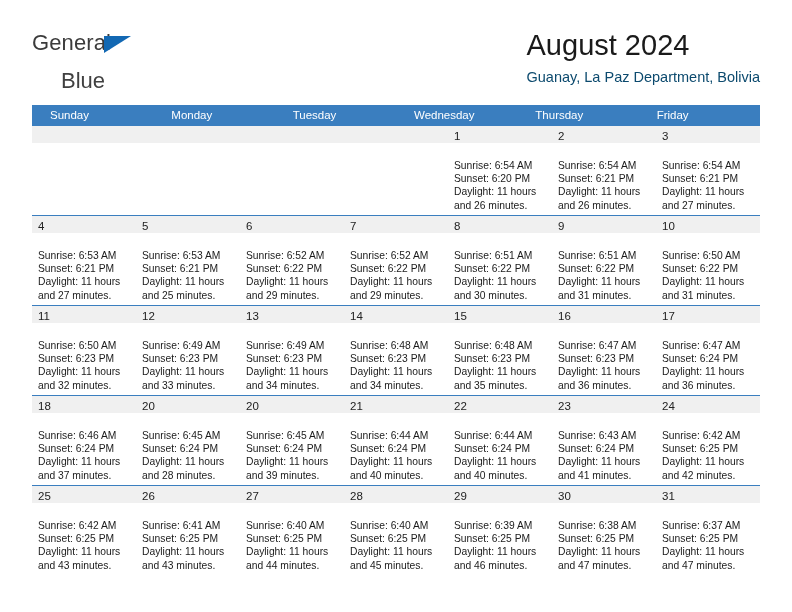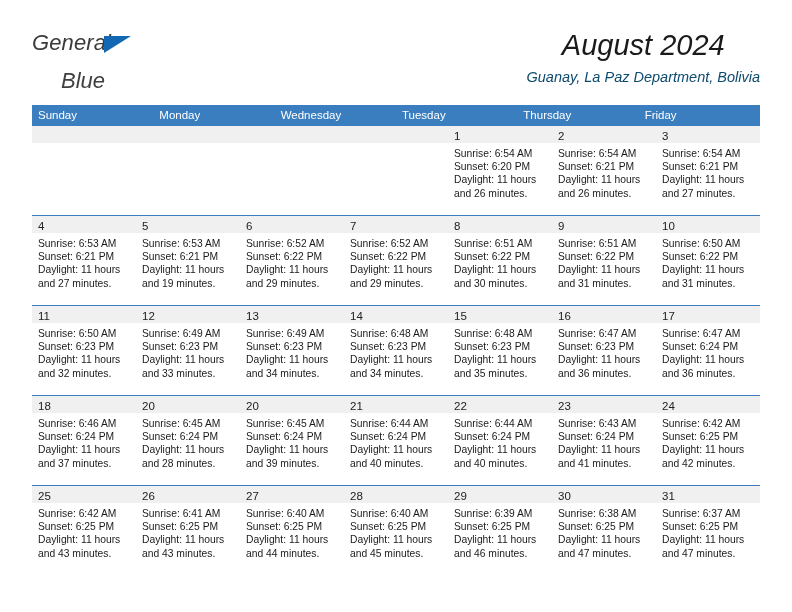--- a/index.html
+++ b/index.html
@@ -22,21 +22,20 @@
     box-sizing: border-box;
   }
 
   
   .header {
     position: absolute;
     left: 32px;
     top: 28px;
     right: 32px;
     height: 64px;
-    font-style: italic;
   }
 
   .logo {
     position: absolute;
     left: 0;
     top: 0;
     width: 210px;
     height: 58px;
   }
   .logo-general {
@@ -63,21 +62,21 @@
     top: 40px;
     font-size: 22px;
     color: #404040;
     font-weight: 400;
   }
 
   .title-wrap {
     position: absolute;
     right: 0;
     top: 0;
-    text-align: center;
+    text-align: left;
   }
   .month-title {
     font-size: 29px;
     color: #1a1a1a;
     font-weight: 400;
     line-height: 34px;
     white-space: nowrap;
   }
   .location {
     margin-top: 7px;
@@ -99,21 +98,21 @@
   .weekday-row {
     display: flex;
     background: #3a7ebf;
     height: 21px;
   }
   .weekday {
     flex: 1 1 0;
     font-size: 11.5px;
     color: #ffffff;
     line-height: 21px;
-    padding-left: 6px;
+    padding-left: 18px;
     box-sizing: border-box;
     white-space: nowrap;
   }
 
   .week-row {
     display: flex;
     border-top: 1.5px solid #3a7ebf;
     height: 89px;
     background: #ffffff;
   }
@@ -134,21 +133,21 @@
     box-sizing: border-box;
     padding-left: 6px;
   }
   .day-number {
     font-size: 11.5px;
     color: #222222;
     line-height: 17px;
   }
 
   .day-body {
-    padding: 4px 6px 0 6px;
+    padding: 16px 6px 0 6px;
     background: #ffffff;
     height: 56px;
     box-sizing: border-box;
   }
   .day-line {
     font-size: 10.3px;
     line-height: 13.2px;
     color: #1a1a1a;
     white-space: nowrap;
   }
@@ -177,22 +176,22 @@
       <div class="month-title">August 2024</div>
       <div class="location">Guanay, La Paz Department, Bolivia</div>
     </div>
 
   </div>
 
   <div class="calendar">
     <div class="weekday-row" id="weekday-row">
         <div class="weekday">Sunday</div>
         <div class="weekday">Monday</div>
+        <div class="weekday">Tuesday</div>
         <div class="weekday">Wednesday</div>
-        <div class="weekday">Tuesday</div>
         <div class="weekday">Thursday</div>
         <div class="weekday">Friday</div>
       </div>
     <div id="weeks-container">
         <div class="week-row first">
           <div class="day-cell empty">
             <div class="day-number-band"><span class="day-number"></span></div>
             <div class="day-body"></div>
           </div>
           <div class="day-cell empty">
@@ -244,21 +243,21 @@
               <div class="day-line">Daylight: 11 hours</div>
               <div class="day-line">and 27 minutes.</div>
             </div>
           </div>
           <div class="day-cell">
             <div class="day-number-band"><span class="day-number">5</span></div>
             <div class="day-body">
               <div class="day-line">Sunrise: 6:53 AM</div>
               <div class="day-line">Sunset: 6:21 PM</div>
               <div class="day-line">Daylight: 11 hours</div>
-              <div class="day-line">and 19 minutes.</div>
+              <div class="day-line">and 25 minutes.</div>
             </div>
           </div>
           <div class="day-cell">
             <div class="day-number-band"><span class="day-number">6</span></div>
             <div class="day-body">
               <div class="day-line">Sunrise: 6:52 AM</div>
               <div class="day-line">Sunset: 6:22 PM</div>
               <div class="day-line">Daylight: 11 hours</div>
               <div class="day-line">and 29 minutes.</div>
             </div>

